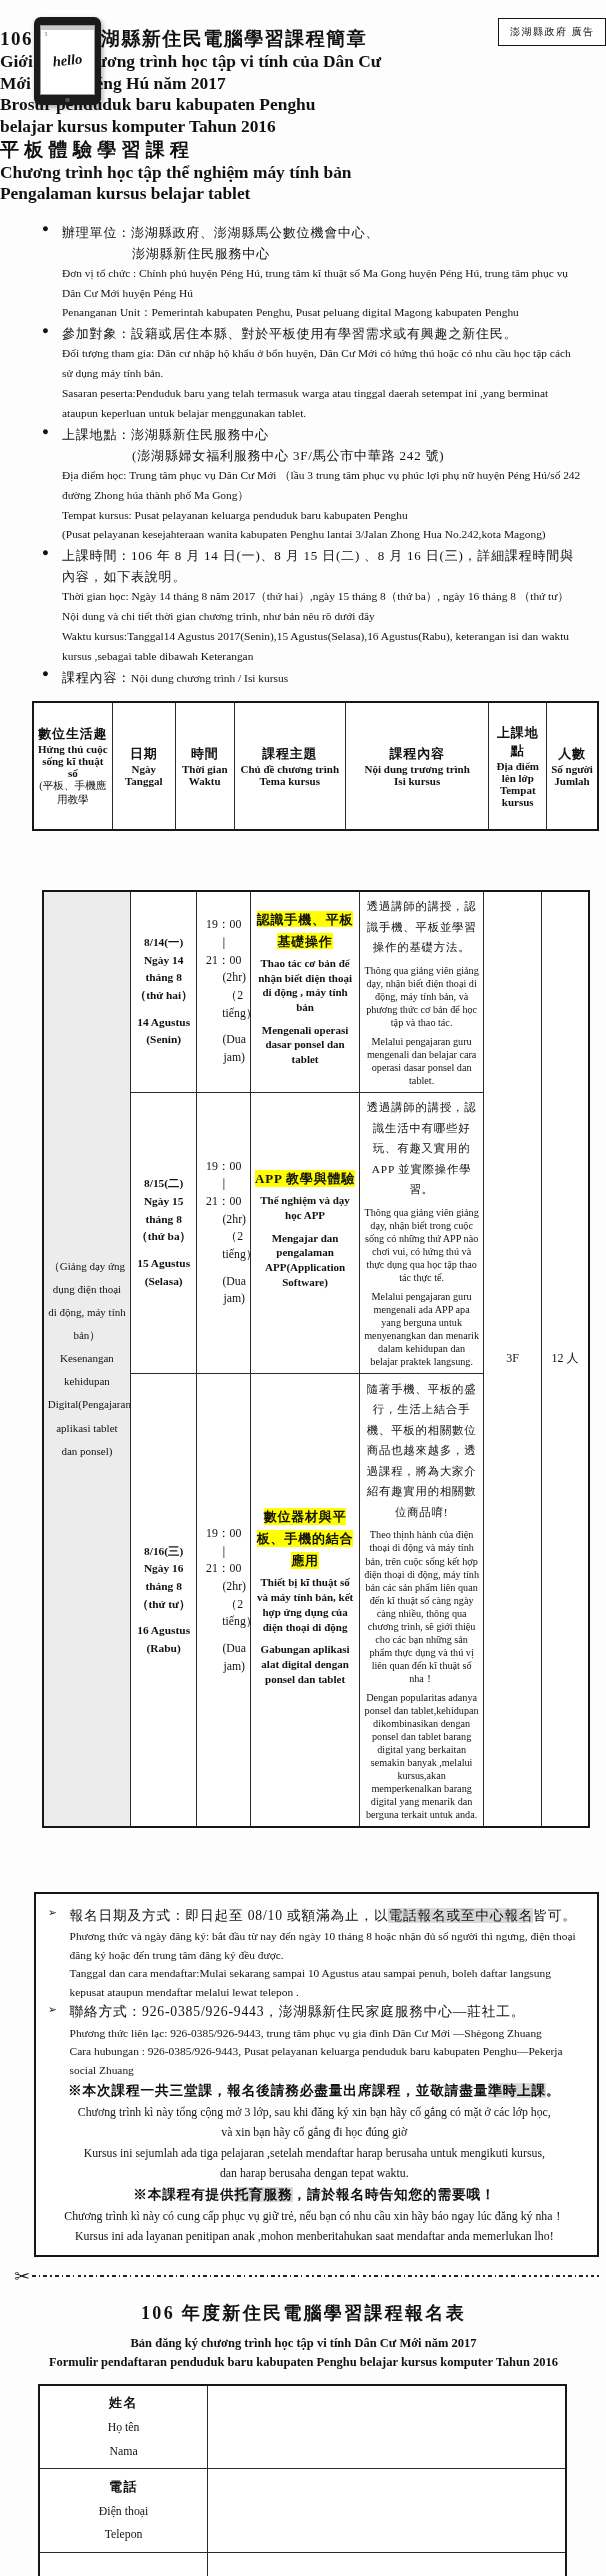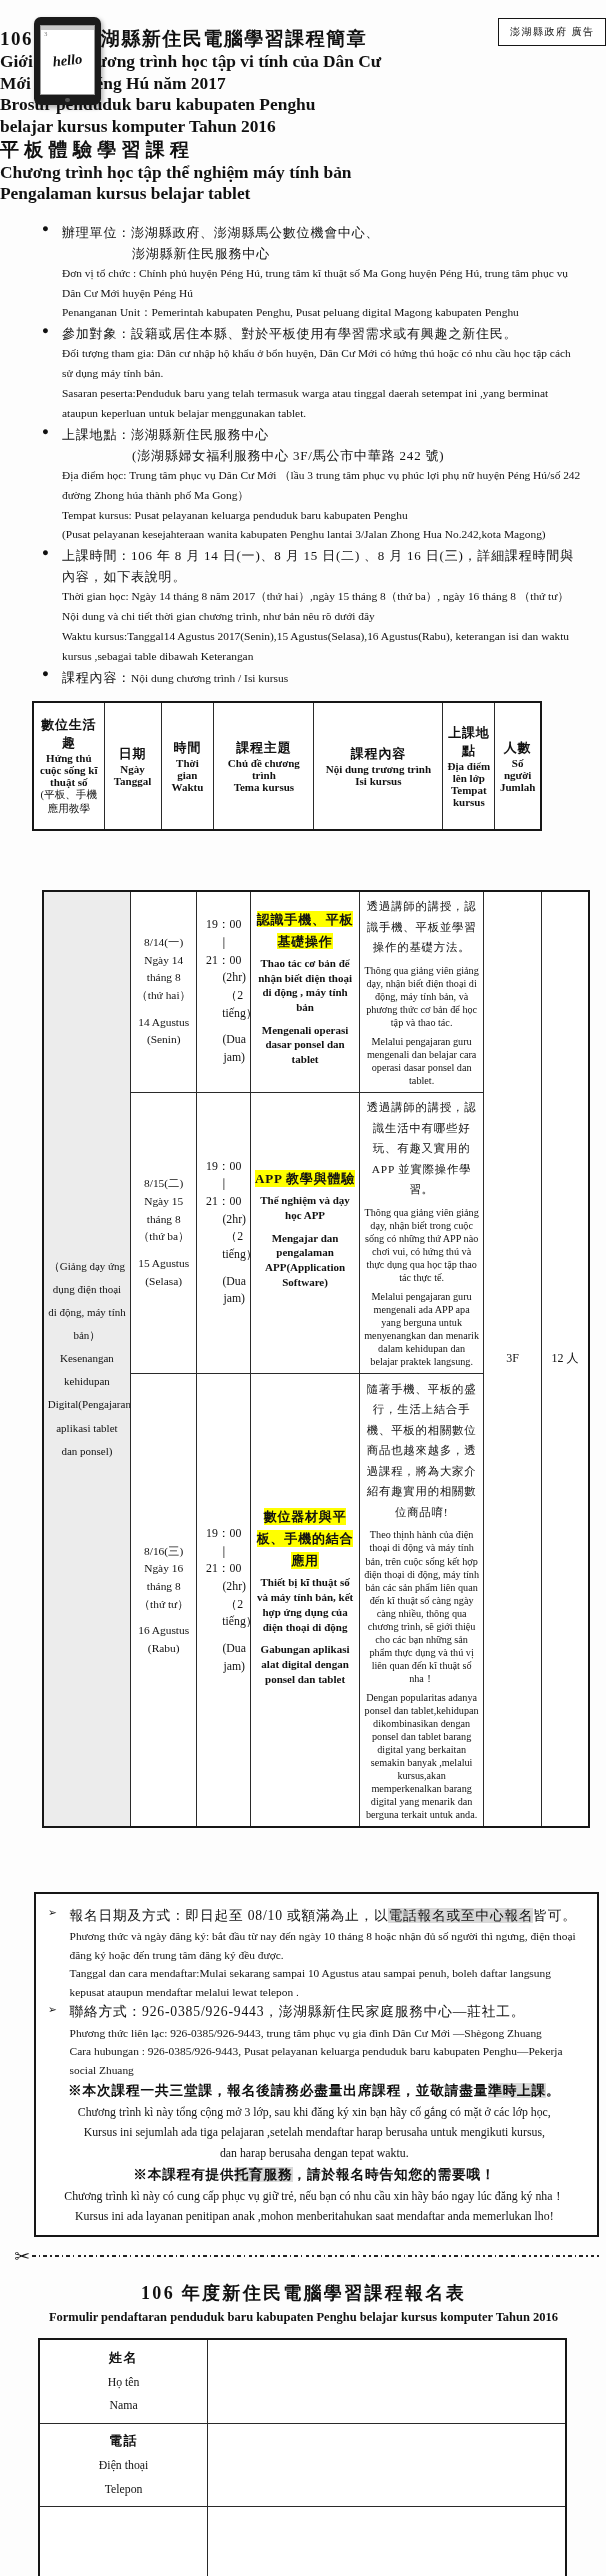--- a/index.html
+++ b/index.html
@@ -37,31 +37,31 @@
   .lat-line { font-size:11.4px; line-height:1.74; }
   .cont { padding-left:20px; }
   .indent2 { padding-left:90px; }
 
   
   table.tbl { border-collapse:collapse; table-layout:fixed; background:#fff; }
   table.tbl td, table.tbl th { border:1.5px solid #2a2a2a; vertical-align:middle; text-align:center;
                                padding:4.6px 3.8px; overflow:hidden; }
   table.tbl { border:2.3px solid #161616; }
 
-  .course-head { margin:12px 0 0 32px; width:510px; height:130px; }
+  .course-head { margin:12px 0 0 32px; width:567px; height:130px; }
   .course-head th { font-weight:bold; }
   .h-zh { font-size:13px; letter-spacing:0.8px; }
   .h-lat { font-size:11px; }
   .h-extra { font-size:10.6px; font-weight:normal; }
 
   .page-gap { height:59px; }
 
   .course-body { margin-left:42px; width:548px; }
   .side-cell { background:#ececec; font-size:11px; line-height:2.1; padding:7.6px 4.6px; }
-  .date-cell div { font-size:11.4px; font-weight:normal; line-height:1.55; }
+  .date-cell div { font-size:11.4px; font-weight:bold; line-height:1.55; }
   .date-gap { height:9px; }
   .time-cell div { font-size:11.8px; line-height:1.5; }
   .time-sep { font-size:11.4px; line-height:1; }
   .time-small { font-size:10px;margin-left:21px; }
   .topic-zh { font-size:13px; font-weight:bold; line-height:1.7; letter-spacing:0.8px; margin-bottom:3px; }
   mark.y { background:#ffff00; color:inherit; padding:0.8px 0; }
   .topic-lat { font-size:11px; font-weight:bold; line-height:1.35; margin-bottom:7.6px; }
   .content-cell { text-align:left; padding:6px 5.3px; }
   .content-zh { font-size:11.4px; line-height:1.8; letter-spacing:0.8px; }
   .content-lat { font-size:10.2px; line-height:1.28; margin-top:6px; }
@@ -331,37 +331,39 @@
       <span class="arrow">➢</span>
       <span class="note-zh">聯絡方式：926-0385/926-9443，澎湖縣新住民家庭服務中心—莊社工。</span>
     </div>
     <div class="note-lat">Phương thức liên lạc: 926-0385/926-9443, trung tâm phục vụ gia đình Dân Cư Mới —Shègong Zhuang</div>
     <div class="note-lat">Cara hubungan : 926-0385/926-9443, Pusat pelayanan keluarga penduduk baru kabupaten Penghu—Pekerja social Zhuang</div>
 
     <div class="note-center-zh">
       <span>※本次課程一共三堂課，報名後請務必盡量出席課程，並敬請盡量</span><span class="hl-grey">準時上課</span><span>。</span>
     </div>
     <div class="note-bold-lat">Chương trình kì này tổng cộng mở 3 lớp, sau khi đăng ký xin bạn hãy cố gắng có mặt ở các lớp học,</div>
+    <div class="note-bold-lat">và xin bạn hãy cố gắng đi học đúng giờ</div>
     <div class="note-bold-lat">Kursus ini sejumlah ada tiga pelajaran ,setelah mendaftar harap berusaha untuk mengikuti kursus,</div>
     <div class="note-bold-lat">dan harap berusaha dengan tepat waktu.</div>
 
     <div class="note-center-zh">
       <span>※本課程有提供</span><span class="hl-grey">托育服務</span><span>，請於報名時告知您的需要哦！</span>
     </div>
     <div class="note-bold-lat">Chương trình kì này có cung cấp phục vụ giữ trẻ, nếu bạn có nhu cầu xin hãy báo ngay lúc đăng ký nha！</div>
     <div class="note-bold-lat">Kursus ini ada layanan penitipan anak ,mohon menberitahukan saat mendaftar anda memerlukan lho!</div>
   </div>
 
   <div class="cutline">
     <span class="scissors">✂</span>
     <span class="dashline"></span>
   </div>
 
   <div class="form-titles">
     <div class="form-title-zh">106 年度新住民電腦學習課程報名表</div>
+    <div class="form-title-vi">Bản đăng ký chương trình học tập vi tính  Dân Cư Mới năm 2017</div>
     <div class="form-title-id">Formulir pendaftaran penduduk baru kabupaten Penghu belajar kursus komputer Tahun 2016</div>
   </div>
 
   <table class="tbl reg-form">
     <colgroup>
         <col style="width:32%">
         <col style="width:68%">
       </colgroup>
     <tbody>
         <tr>

